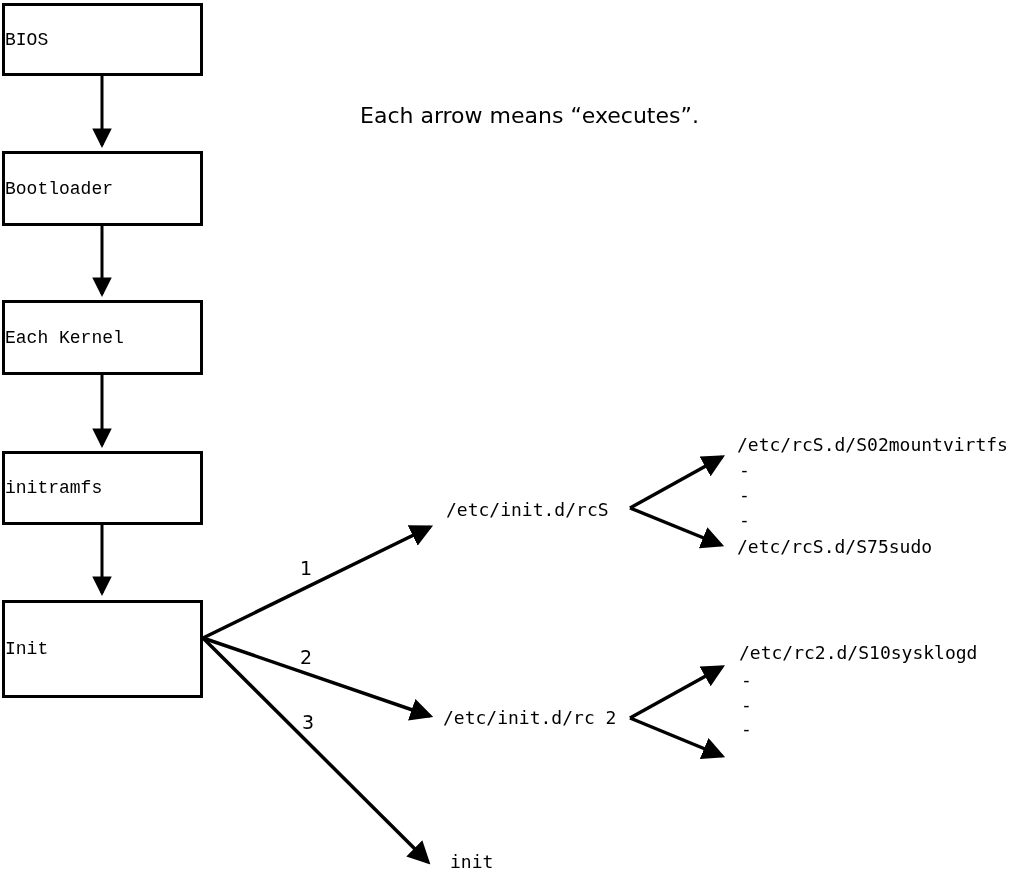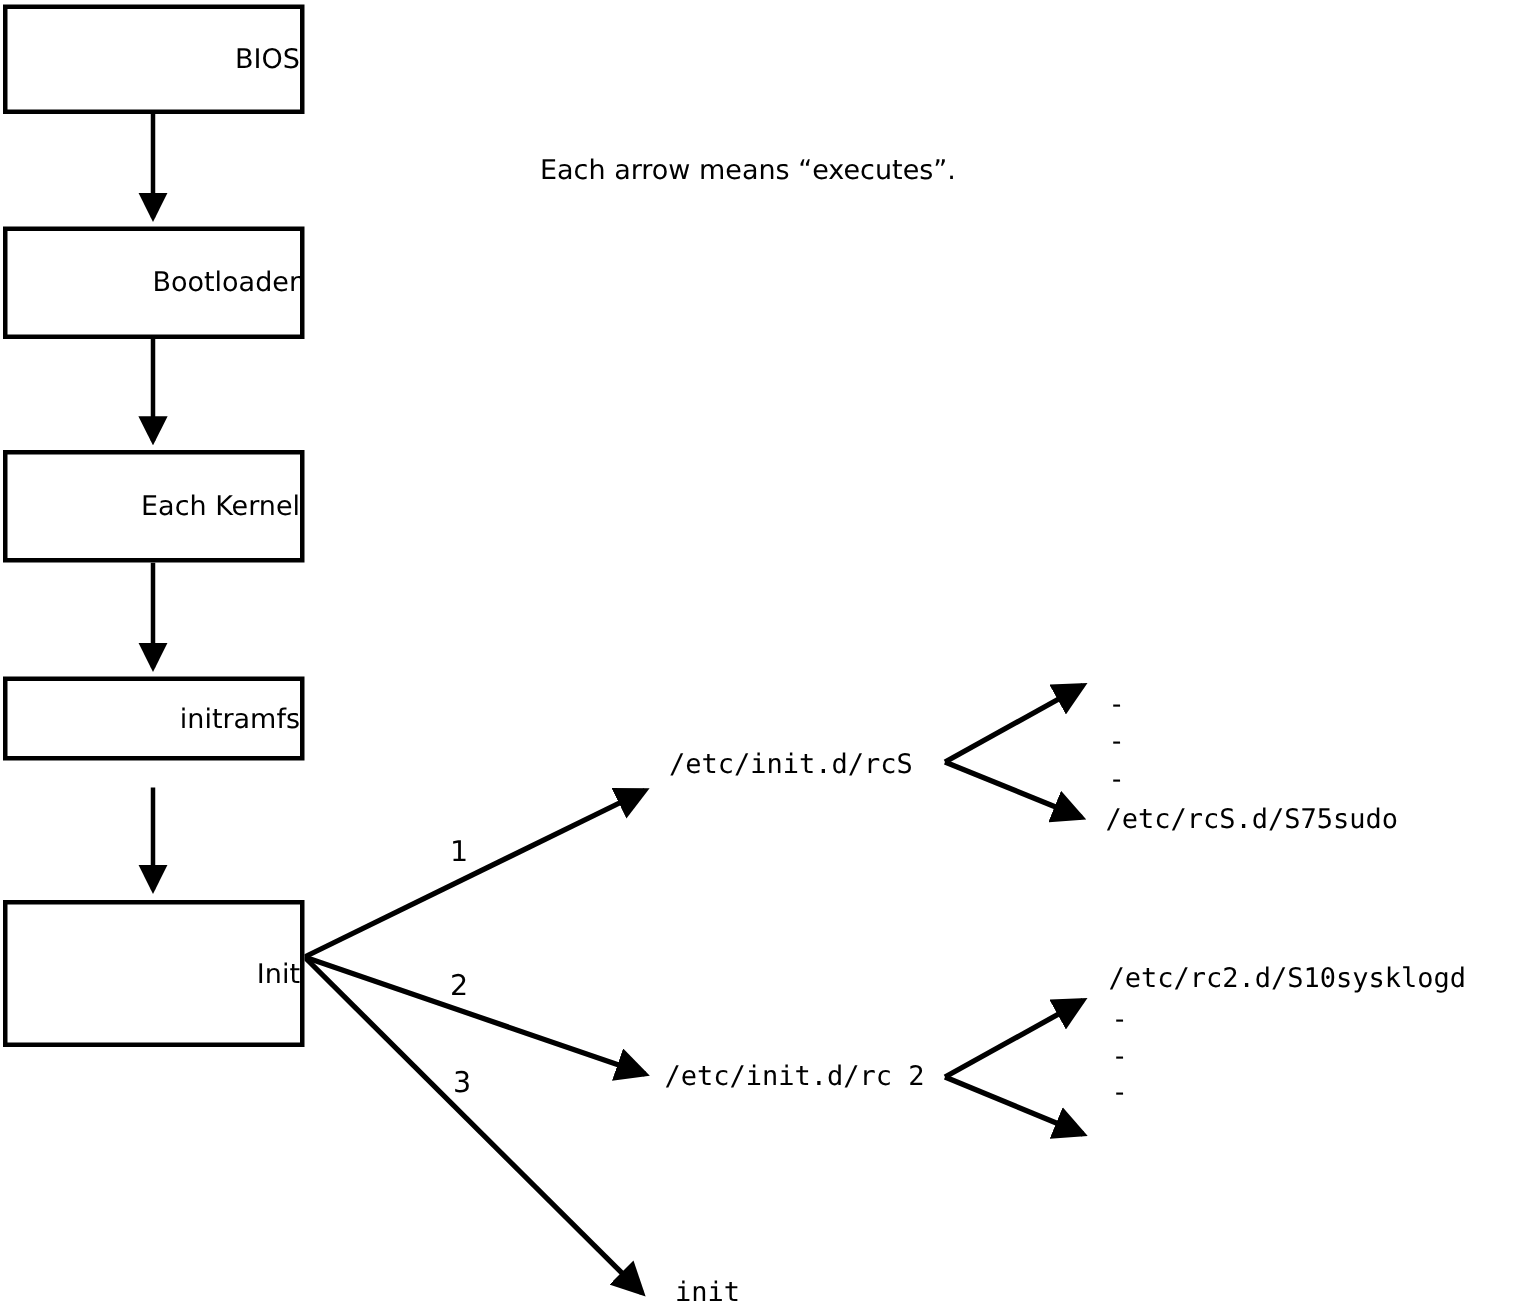--- a/index.html
+++ b/index.html
@@ -19,26 +19,27 @@
   }
   .box {
     position: absolute;
     box-sizing: border-box;
     left: 2px;
     width: 201px;
     border: 3px solid #000000;
     background: #ffffff;
     display: flex;
     align-items: center;
-    justify-content: flex-end;
+    justify-content: flex-start;
     font-size: 18px;
+    font-family: Liberation Mono, monospace;
   }
   .note {
     position: absolute;
-    font-size: 18px;
+    font-size: 22px;
     white-space: nowrap;
   }
   .num {
     position: absolute;
     font-size: 19px;
     white-space: nowrap;
   }
   .mono {
     position: absolute;
     font-family: "DejaVu Sans Mono", monospace;
@@ -77,34 +78,35 @@
 
   <div class="box" style="top:3px; height:73px;">
     <span>BIOS</span>
   </div>
   <div class="box" style="top:151px; height:75px;">
     <span>Bootloader</span>
   </div>
   <div class="box" style="top:300px; height:75px;">
     <span>Each Kernel</span>
   </div>
-  <div class="box" style="top:451px; height:56px;">
+  <div class="box" style="top:451px; height:74px;">
     <span>initramfs</span>
   </div>
   <div class="box" style="top:600px; height:98px;">
     <span>Init</span>
   </div>
 
   <div class="note" style="left:360px; top:103px;">Each arrow means “executes”.</div>
 
   <div class="num" style="left:300px; top:557px;">1</div>
   <div class="num" style="left:300px; top:646px;">2</div>
   <div class="num" style="left:302px; top:711px;">3</div>
 
   <div class="mono" style="left:446px; top:499px;">/etc/init.d/rcS</div>
+  <div class="mono" style="left:737px; top:434px;">/etc/rcS.d/S02mountvirtfs</div>
   <div class="mono" style="left:739px; top:459px;">-</div>
   <div class="mono" style="left:739px; top:484px;">-</div>
   <div class="mono" style="left:739px; top:509px;">-</div>
   <div class="mono" style="left:737px; top:536px;">/etc/rcS.d/S75sudo</div>
 
   <div class="mono" style="left:443px; top:707px;">/etc/init.d/rc 2</div>
   <div class="mono" style="left:739px; top:642px;">/etc/rc2.d/S10sysklogd</div>
   <div class="mono" style="left:741px; top:669px;">-</div>
   <div class="mono" style="left:741px; top:694px;">-</div>
   <div class="mono" style="left:741px; top:718px;">-</div>

